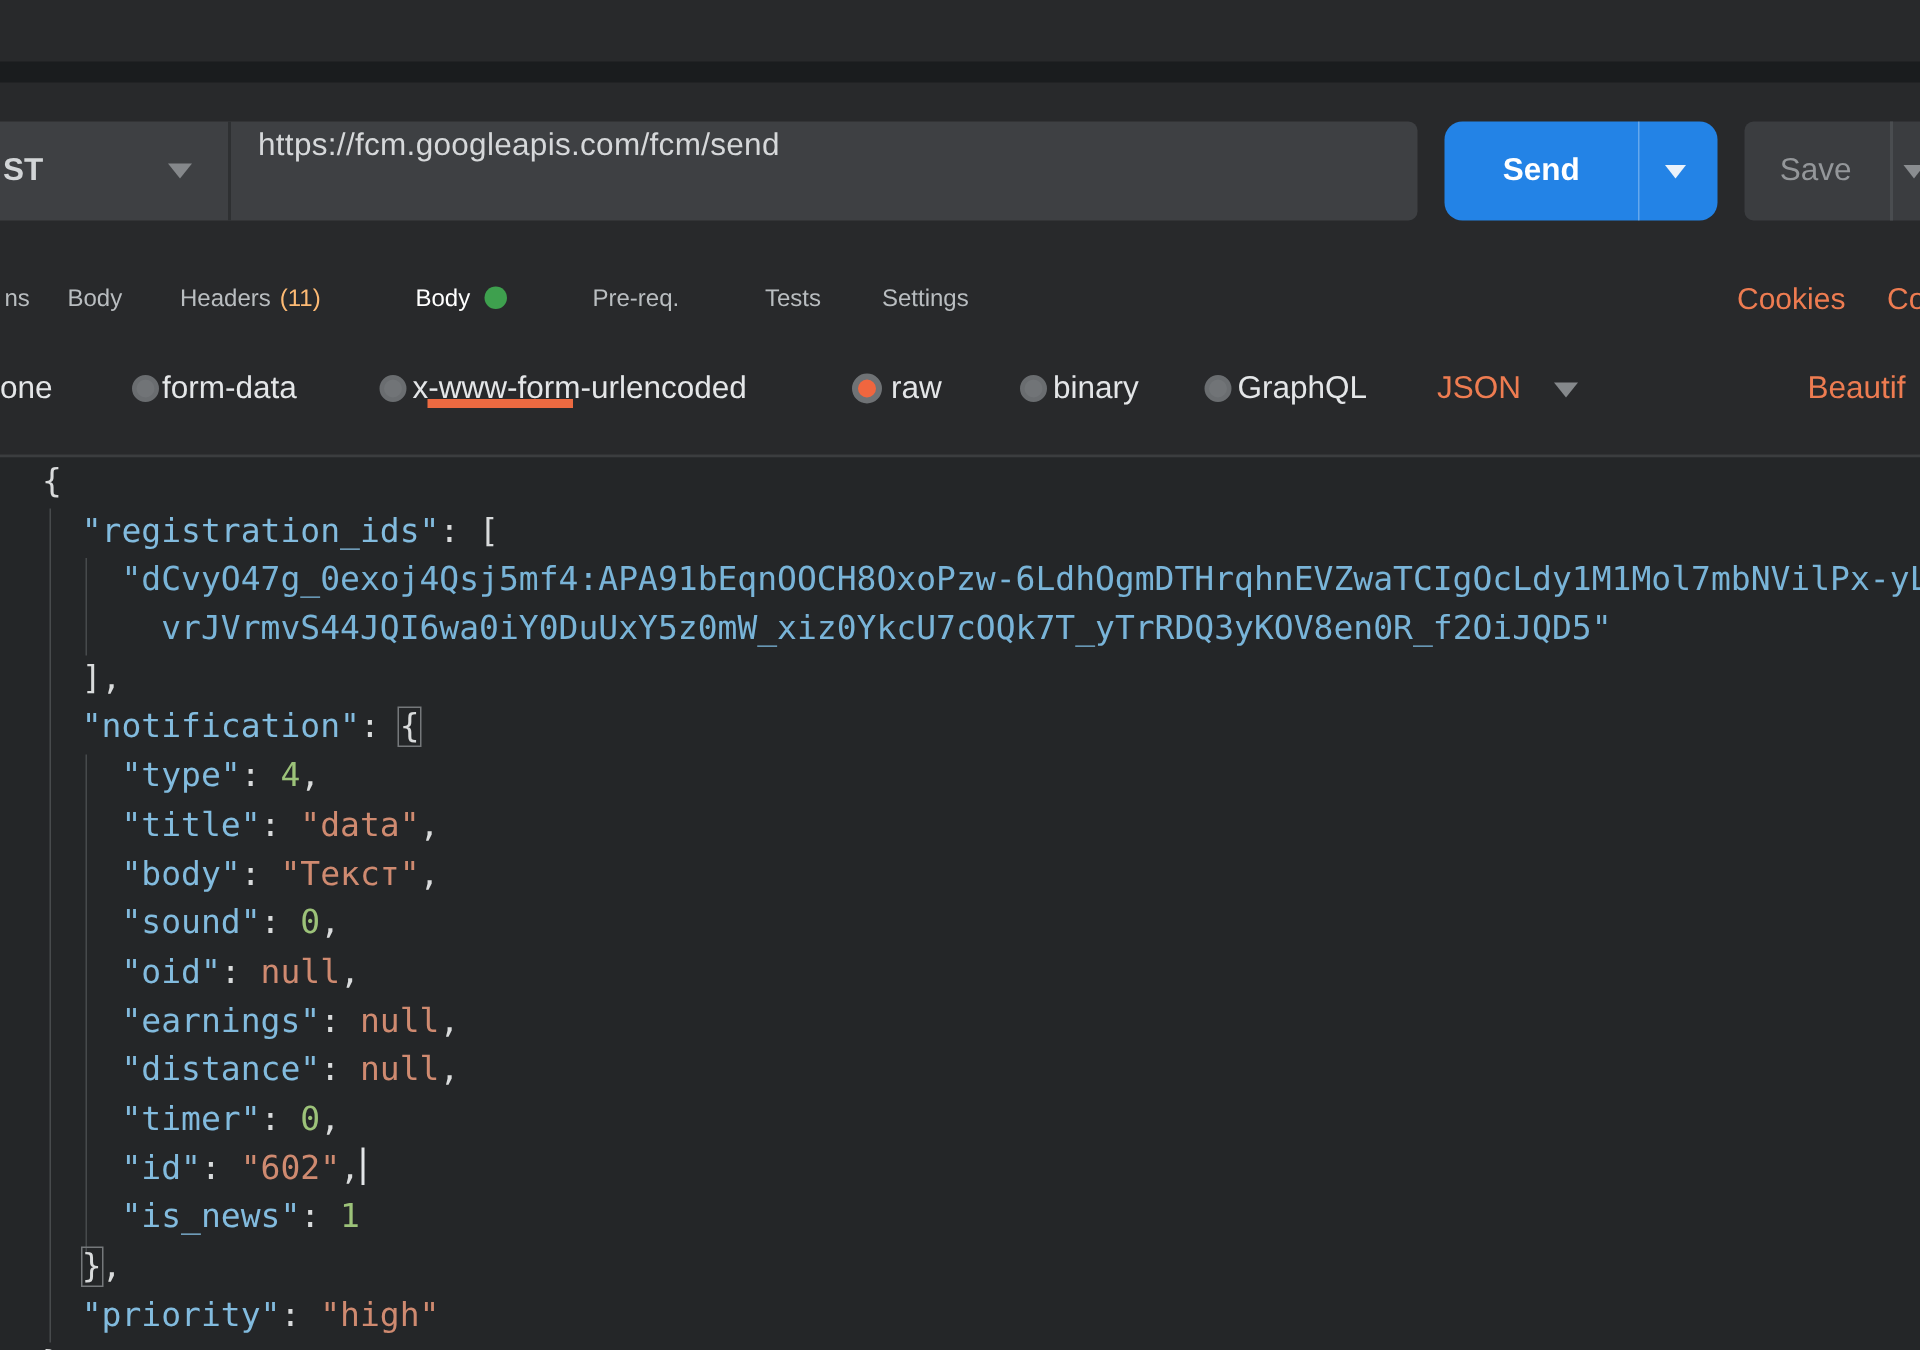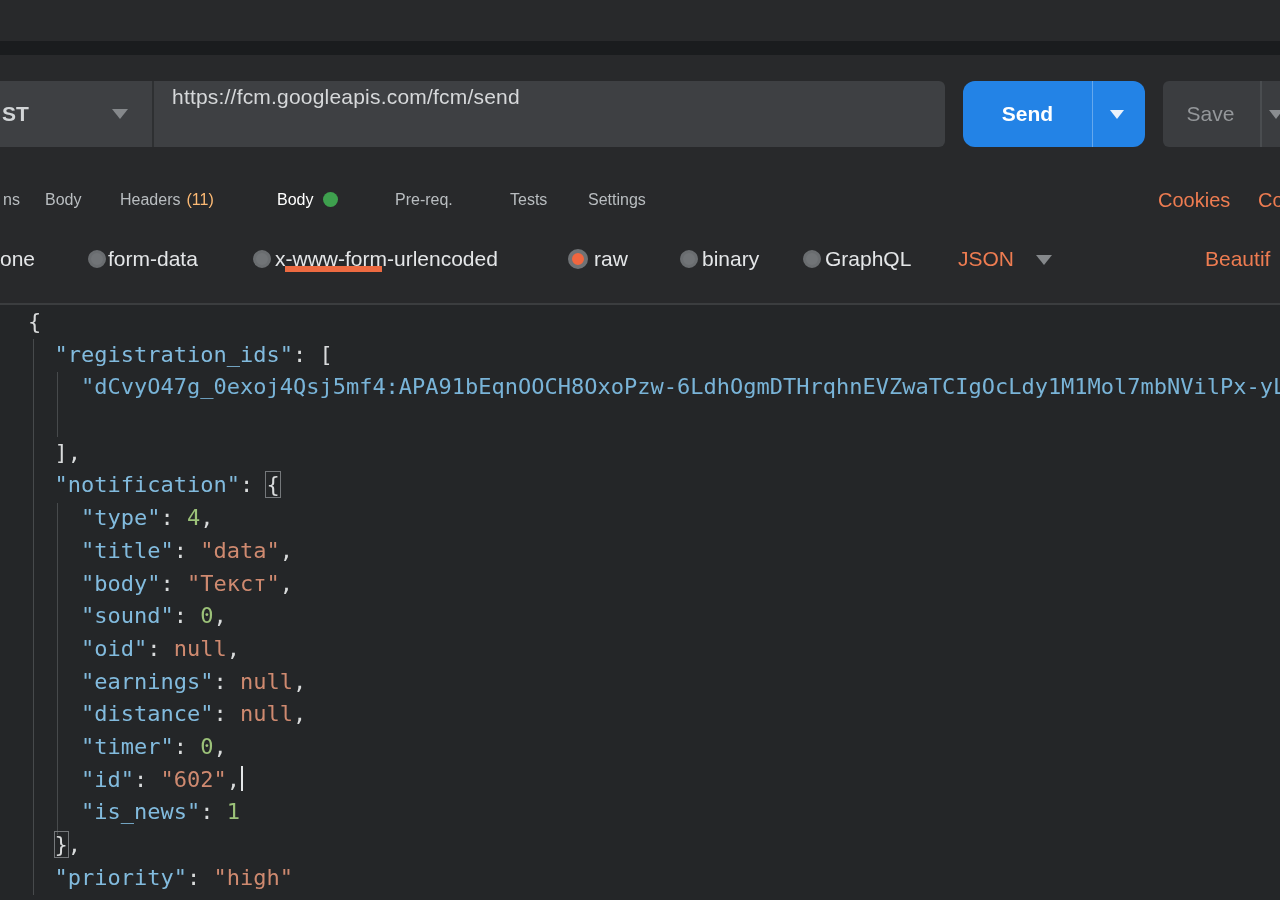--- a/index.html
+++ b/index.html
@@ -157,21 +157,21 @@
 <div class="abs separator"></div>
 
 <div class="abs editor">
   <div class="guide guide-0"></div>
   <div class="guide guide-2a"></div>
   <div class="guide guide-2b"></div>
   <div class="code-area" id="code-host">
       <div class="code-line"><span class="tok pun">{</span></div>
       <div class="code-line"><span class="tok pun">  </span><span class="tok key">"registration_ids"</span><span class="tok pun">: [</span></div>
       <div class="code-line"><span class="tok pun">    </span><span class="tok blu">"dCvyO47g_0exoj4Qsj5mf4:APA91bEqnOOCH8OxoPzw-6LdhOgmDTHrqhnEVZwaTCIgOcLdy1M1Mol7mbNVilPx-yLb</span></div>
-      <div class="code-line"><span class="tok pun">      </span></div>
+      <div class="code-line"><span class="tok pun">      </span><span class="tok blu">vrJVrmvS44JQI6wa0iY0DuUxY5z0mW_xiz0YkcU7cOQk7T_yTrRDQ3yKOV8en0R_f2OiJQD5"</span></div>
       <div class="code-line"><span class="tok pun">  ],</span></div>
       <div class="code-line"><span class="tok pun">  </span><span class="tok key">"notification"</span><span class="tok pun">: </span><span class="tok pun match">{</span></div>
       <div class="code-line"><span class="tok pun">    </span><span class="tok key">"type"</span><span class="tok pun">: </span><span class="tok num">4</span><span class="tok pun">,</span></div>
       <div class="code-line"><span class="tok pun">    </span><span class="tok key">"title"</span><span class="tok pun">: </span><span class="tok str">"data"</span><span class="tok pun">,</span></div>
       <div class="code-line"><span class="tok pun">    </span><span class="tok key">"body"</span><span class="tok pun">: </span><span class="tok str">"Текст"</span><span class="tok pun">,</span></div>
       <div class="code-line"><span class="tok pun">    </span><span class="tok key">"sound"</span><span class="tok pun">: </span><span class="tok num">0</span><span class="tok pun">,</span></div>
       <div class="code-line"><span class="tok pun">    </span><span class="tok key">"oid"</span><span class="tok pun">: </span><span class="tok str">null</span><span class="tok pun">,</span></div>
       <div class="code-line"><span class="tok pun">    </span><span class="tok key">"earnings"</span><span class="tok pun">: </span><span class="tok str">null</span><span class="tok pun">,</span></div>
       <div class="code-line"><span class="tok pun">    </span><span class="tok key">"distance"</span><span class="tok pun">: </span><span class="tok str">null</span><span class="tok pun">,</span></div>
       <div class="code-line"><span class="tok pun">    </span><span class="tok key">"timer"</span><span class="tok pun">: </span><span class="tok num">0</span><span class="tok pun">,</span></div>

